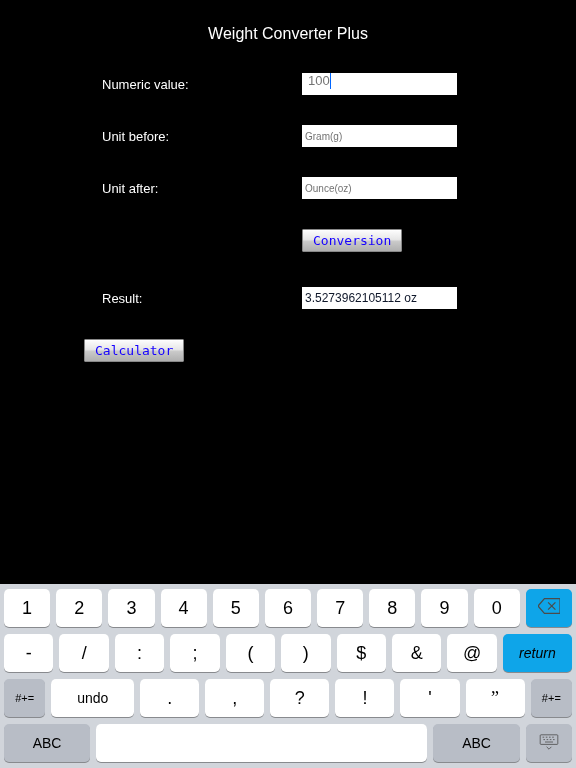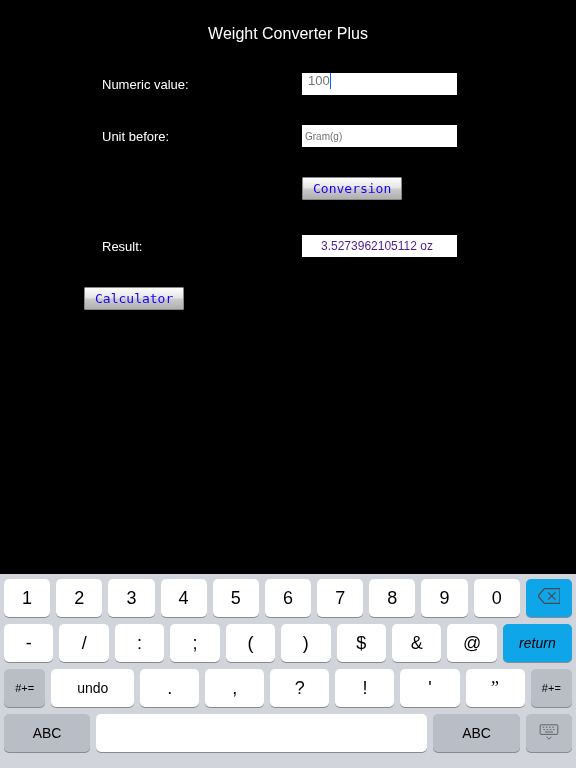--- a/index.html
+++ b/index.html
@@ -63,24 +63,24 @@
       font-size: 13px;
       font-weight: 400;
       padding: 3px 10px;
       cursor: pointer;
       box-shadow: inset 0 1px 0 rgba(255,255,255,0.6), 0 1px 1px rgba(0,0,0,0.3);
       font-family: Menlo, Monaco, monospace;
     }
     .conversion-row { padding-left: 302px; margin-bottom: 35px; }
     .result-field {
       background: #fff;
-      color: #4c1d95;
+      color: #0f172a;
       height: 22px;
       width: 155px;
-      padding: 0 19px;
+      padding: 0 3px;
       font-size: 12px;
       display: flex;
       align-items: center;
     }
     .calc-row { padding-left: 84px; margin-top: 12px; }
 
     
     .keyboard {
       position: absolute;
       bottom: 0;
@@ -88,21 +88,21 @@
       width: 576px;
       background: #d1d5db;
       padding: 5px 4px 4px 4px;
     }
     .kb-row {
       display: flex;
       gap: 6px;
       margin-bottom: 7px;
       justify-content: center;
     }
-    .kb-row:last-child { margin-bottom: 12px; justify-content: flex-end; }
+    .kb-row:last-child { margin-bottom: 2px; justify-content: flex-end; }
     .key {
       background: #fff;
       border-radius: 5px;
       box-shadow: 0 1px 0 rgba(0,0,0,0.35);
       height: 38px;
       display: flex;
       align-items: center;
       justify-content: center;
       font-size: 18px;
       color: #000;
@@ -133,20 +133,26 @@
     </div>
   </div>
 
   <div class="row">
     <div class="label">Unit before:</div>
     <div class="field small-text">
       <span>Gram(g)</span>
     </div>
   </div>
 
+  <div class="row">
+    <div class="label">Unit after:</div>
+    <div class="field small-text">
+      <span>Ounce(oz)</span>
+    </div>
+  </div>
 
   <div class="row conversion-row">
     <button class="btn-classic">Conversion</button>
   </div>
 
   <div class="row">
     <div class="label">Result:</div>
     <div class="result-field">
       <span>3.5273962105112 oz</span>
     </div>

